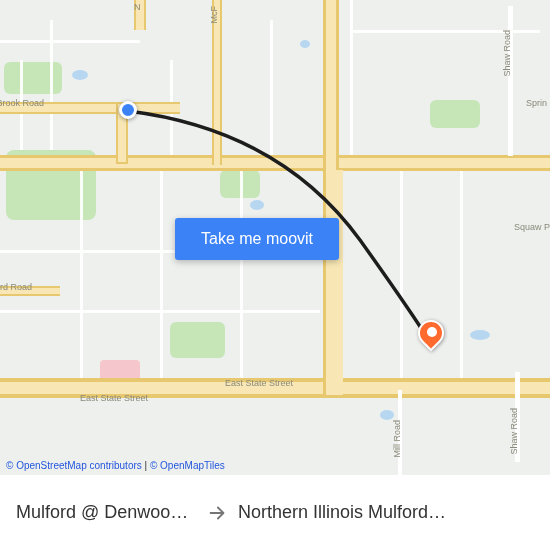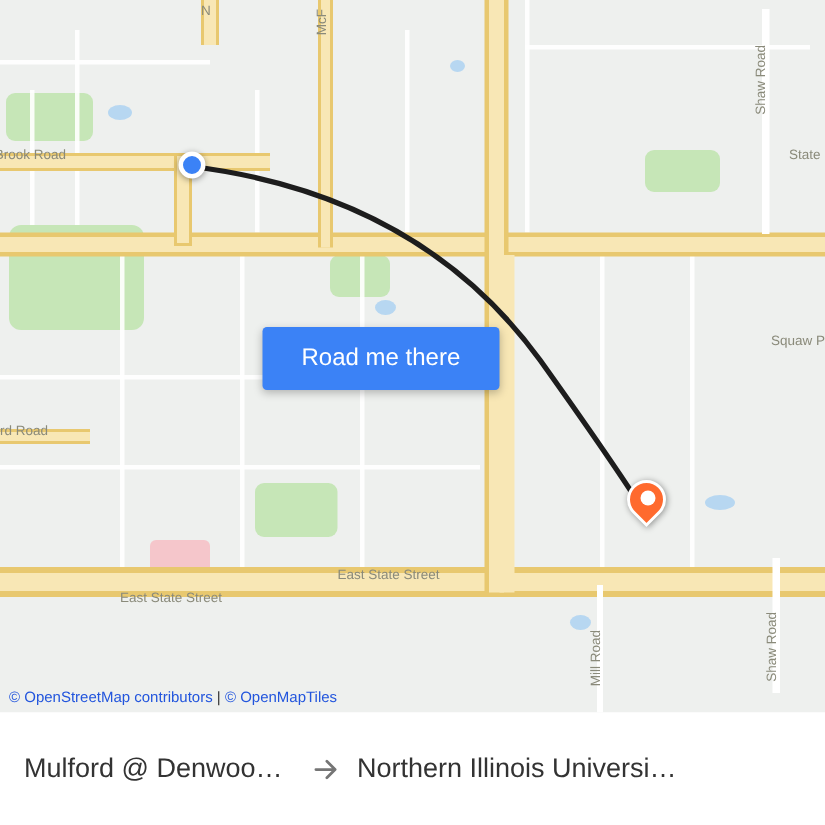--- a/index.html
+++ b/index.html
@@ -150,40 +150,40 @@
 
   <span class="road-label" style="left:-32px;top:98px">Spring Brook Road</span>
   <span class="road-label" style="left:-22px;top:282px">Mulford Road</span>
   <span class="road-label" style="left:80px;top:393px">East State Street</span>
   <span class="road-label" style="left:225px;top:378px">East State Street</span>
   <span class="road-label" style="left:134px;top:2px">N</span>
   <span class="road-label vert-label" style="left:209px;top:6px">McF</span>
   <span class="road-label vert-label" style="left:502px;top:30px">Shaw Road</span>
   <span class="road-label vert-label" style="left:509px;top:408px">Shaw Road</span>
   <span class="road-label vert-label" style="left:392px;top:420px">Mill Road</span>
-  <span class="road-label" style="left:526px;top:98px">State</span>
+  <span class="road-label" style="left:526px;top:98px">Sprin</span>
   <span class="road-label" style="left:514px;top:222px">Squaw Pra</span>
 
   <svg class="route-svg">
     <path d="M 128 111 Q 280 130 360 240 Q 410 310 432 345" stroke="#1d1d1d" stroke-width="3.5" fill="none" stroke-linecap="round"></path>
   </svg>
 
   <div class="origin"></div>
 
   <div class="dest">
     <div class="pin"></div>
     <div class="dot"></div>
   </div>
 
-  <div class="cta">Road me there</div>
+  <div class="cta">Take me moovit</div>
 
   <div class="attrib">
     <a>© OpenStreetMap contributors</a><span> | </span><a>© OpenMapTiles</a>
   </div>
 </div>
 
 <div class="footer">
   <span class="loc origin-txt">Mulford @ Denwood-S…</span>
   <svg class="arrow" width="22" height="22" viewBox="0 0 24 24">
     <path d="M5 12h12M13 6l6 6-6 6" stroke="#757575" stroke-width="2" fill="none" stroke-linecap="round" stroke-linejoin="round"></path>
   </svg>
-  <span class="loc dest-txt">Northern Illinois Universi…</span>
+  <span class="loc dest-txt">Northern Illinois Mulford…</span>
 </div>
 
 </body></html>

